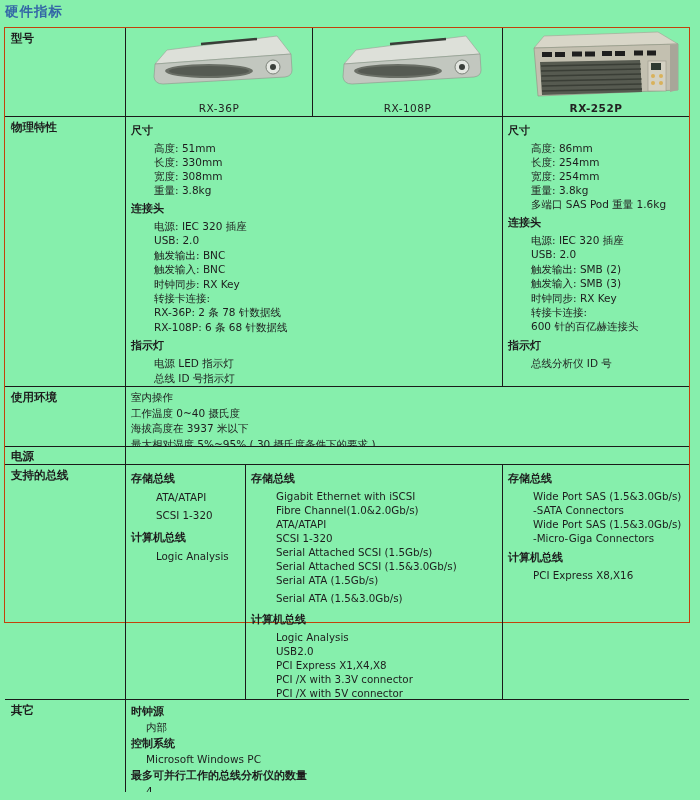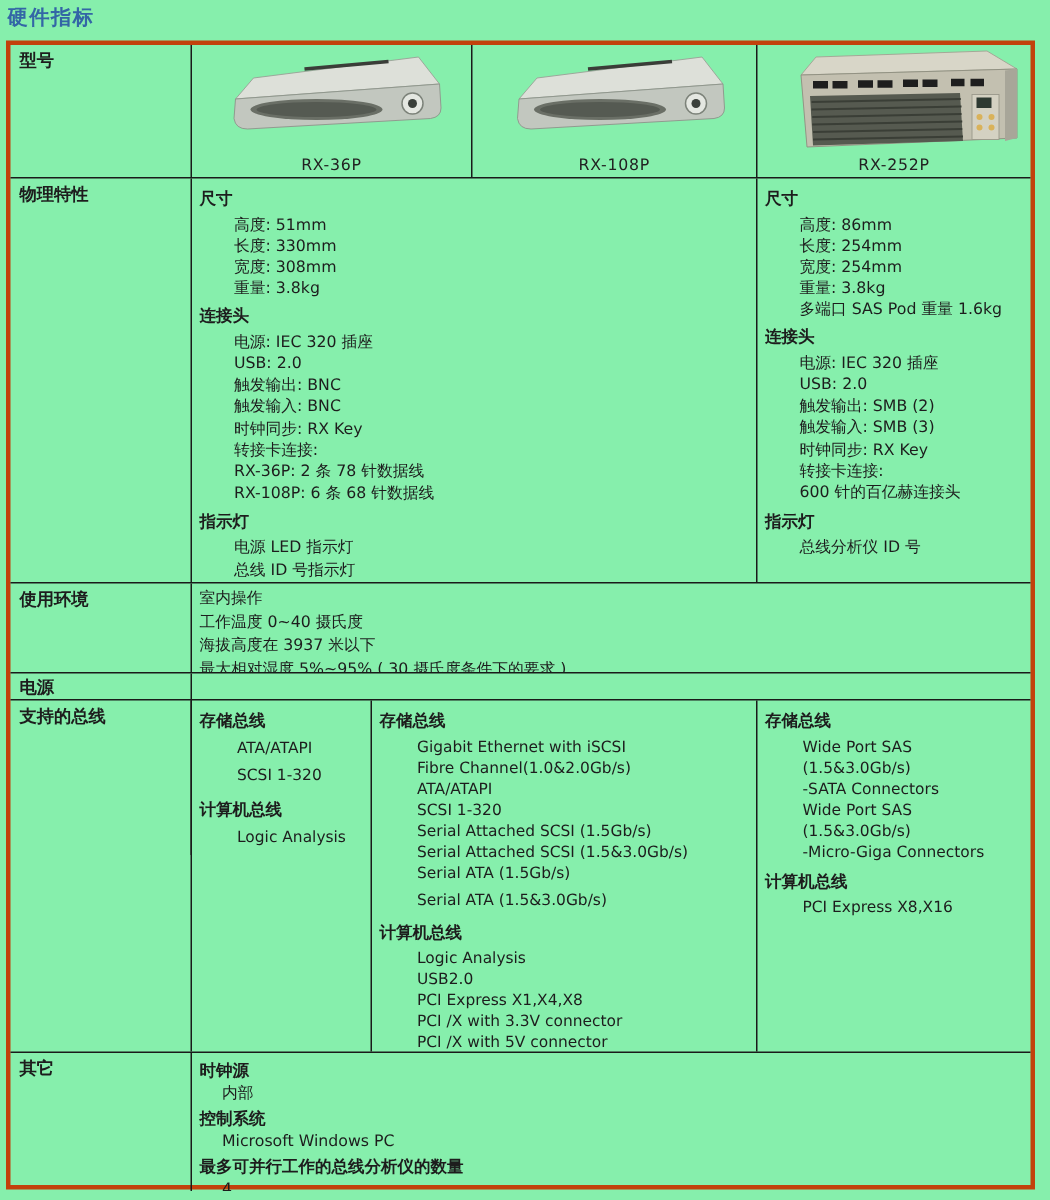--- a/index.html
+++ b/index.html
@@ -1,22 +1,22 @@
 <!DOCTYPE html>
 <html><head>
 <meta charset="utf-8">
 <style>
   html,body{margin:0;padding:0;background:#ffffff;}
   .page{position:relative;width:700px;height:800px;background:#86efac;
         font-family:"DejaVu Sans","Liberation Sans",sans-serif;color:#1d1d1d;
         font-size:11px;overflow:hidden;}
   .title{position:absolute;left:5px;top:3px;font-size:13.5px;font-weight:bold;
          color:#3366A6;letter-spacing:1px;}
-  .spec-table{position:absolute;left:4px;top:27px;width:686px;height:766px;
-              border:3px solid #c2410c;box-sizing:border-box;}
+  .spec-table{position:absolute;left:4px;top:27px;width:686px;height:596px;
+              border:1px solid #c2410c;box-sizing:border-box;}
   .trow{display:flex;box-sizing:border-box;border-bottom:1px solid #1a1a1a;}
   .trow:last-child{border-bottom:none;}
   .cell{box-sizing:border-box;border-right:1px solid #1a1a1a;overflow:hidden;position:relative;}
   .cell:last-child{border-right:none;}
   .lblcell{width:121px;flex:0 0 121px;padding:3px 6px;font-weight:bold;font-size:11.5px;}
   
   .r-models{height:89px;}
   .r-phys{height:270px;}
   .r-env{height:60px;}
   .r-pwr{height:18px;flex-direction:column;}
@@ -73,21 +73,21 @@
             <path d="M16,36 L152,26 L153,42 Q153,48 146,49 L24,56 Q16,56 15,49 Z" fill="#c2c7bf" stroke="#8d938a" stroke-width="0.6"></path>
             <ellipse cx="70" cy="43" rx="44" ry="7" fill="#6a6f66"></ellipse>
             <ellipse cx="70" cy="43" rx="40" ry="5" fill="#555a52"></ellipse>
             <circle cx="134" cy="39" r="7" fill="#e4e7e1" stroke="#7d837a" stroke-width="1"></circle>
             <circle cx="134" cy="39" r="3" fill="#3a3f3a"></circle>
           </svg>
         </span>
         <div class="caption">RX-108P</div>
       </div>
 
-      <div class="cell imgcell" style="width:186px;flex:1 1 auto;">
+      <div class="cell imgcell" style="width:186px;flex:1 1 auto;font-weight:bold;">
         <span>
           <svg width="168" height="72" viewBox="0 0 168 72">
             <polygon points="32,8 146,4 166,16 22,20" fill="#d8d6c8" stroke="#a3a193" stroke-width="0.6"></polygon>
             <polygon points="22,20 166,16 166,62 26,68" fill="#c3c0b0" stroke="#8f8d7f" stroke-width="0.6"></polygon>
             <polygon points="166,16 166,62 158,64 158,17" fill="#a8a699"></polygon>
             <g fill="#1e1e1e">
               <rect x="30" y="24" width="10" height="5"></rect>
                 <rect x="43" y="24" width="10" height="5"></rect>
               <rect x="60" y="23.5" width="10" height="5"></rect>
                 <rect x="73" y="23.5" width="10" height="5"></rect>

